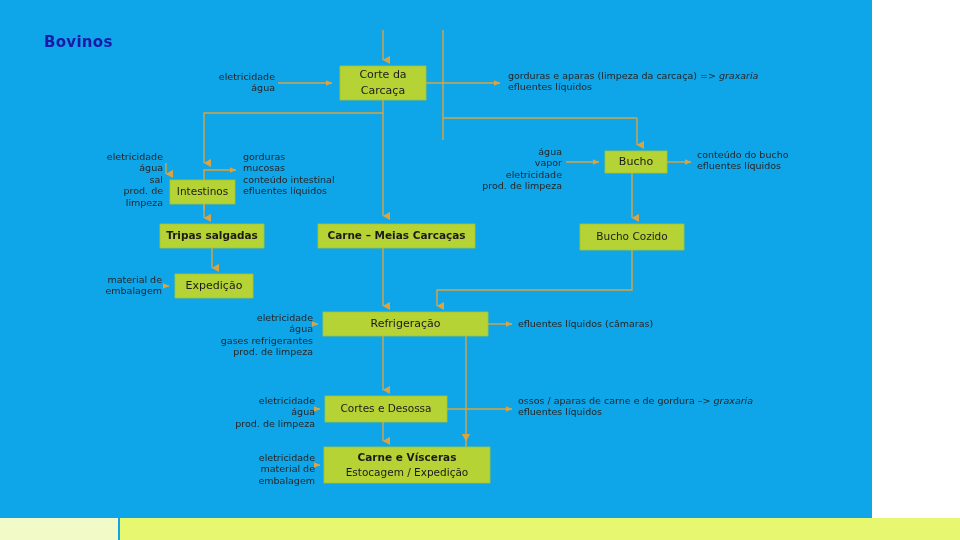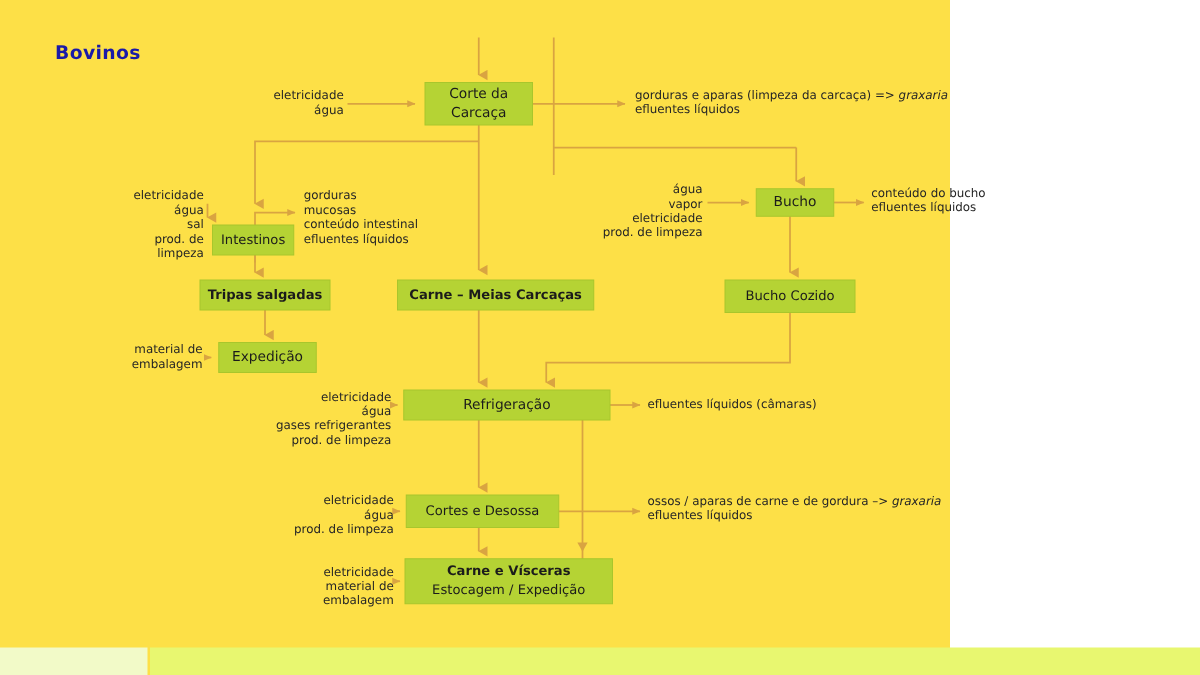--- a/index.html
+++ b/index.html
@@ -11,23 +11,23 @@
   body {
     width: 960px;
     height: 540px;
     position: relative;
     overflow: hidden;
     font-family: "Liberation Sans", sans-serif;
   }
   #slide {
     position: absolute;
     left: 0; top: 0;
-    width: 760px;
+    width: 872px;
     height: 540px;
-    background: #fde047;
+    background: #0ea5e9;
   }
   #slide-title {
     position: absolute;
     left: 44px;
     top: 33px;
     font-family: "DejaVu Sans", sans-serif;
     font-size: 15px;
     font-weight: bold;
     color: #1a1aa8;
     letter-spacing: 0.3px;

